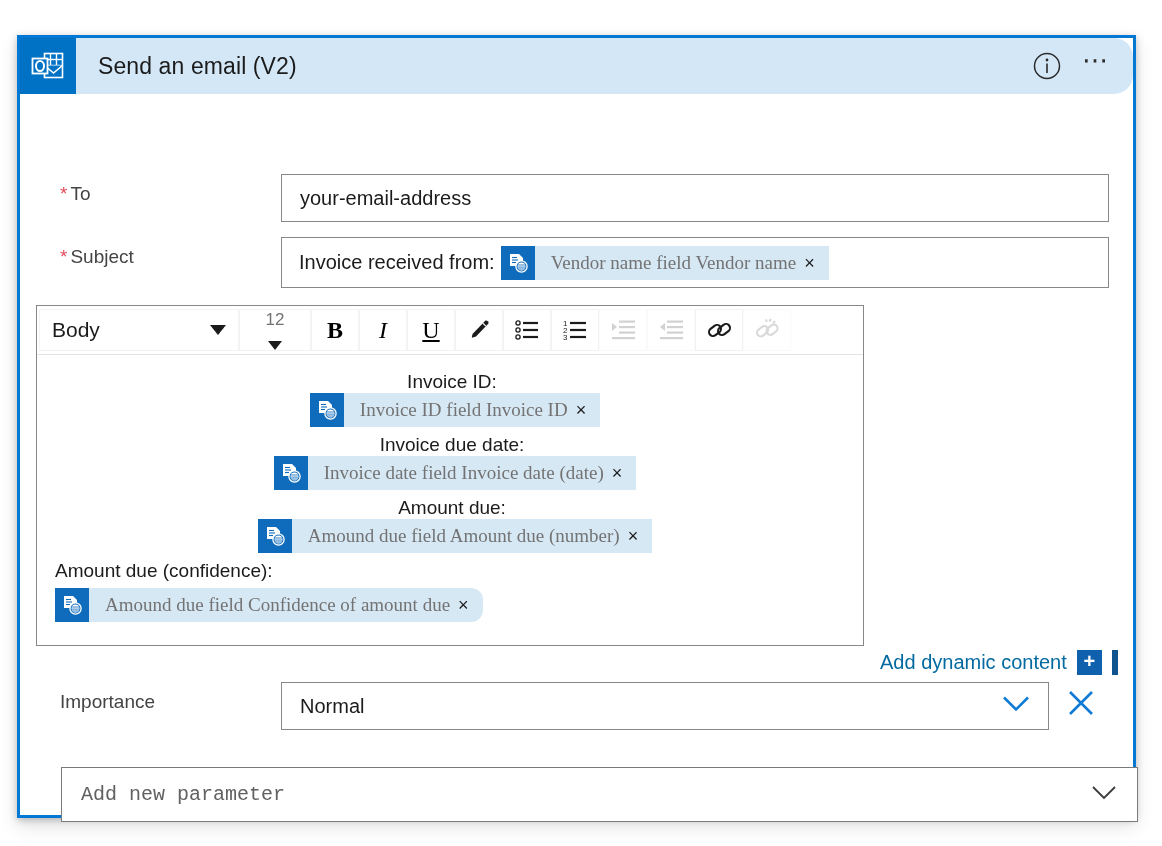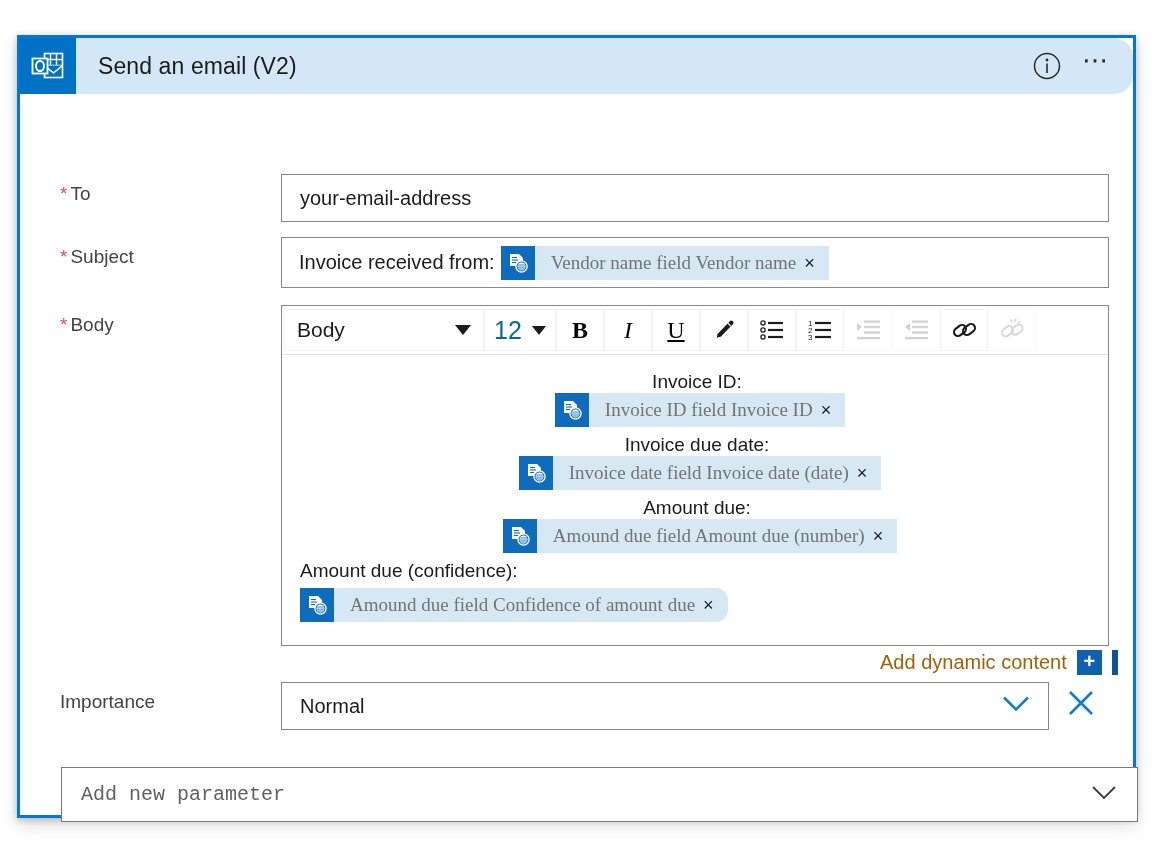--- a/index.html
+++ b/index.html
@@ -199,22 +199,23 @@
     width: 200px;
     justify-content: space-between;
     padding: 0 12px 0 12px;
     font-size: 21px;
     color: #1b1b1b;
   }
   .tb-size {
     width: 72px;
     justify-content: space-between;
     padding: 0 9px 0 9px;
-    font-size: 25px;
-    color: #0369a1;
+    font-size: 17px;
+    color: #737373;
+    flex-direction: column;
   }
   .caret {
     width: 0; height: 0;
     border-left: 8px solid transparent;
     border-right: 8px solid transparent;
     border-top: 10px solid #1b1b1b;
   }
   .caret-sm {
     border-left: 7px solid transparent;
     border-right: 7px solid transparent;
@@ -252,21 +253,21 @@
     position: absolute;
     left: 860px;
     top: 556px;
     display: flex;
     align-items: center;
     gap: 10px;
     cursor: pointer;
   }
   #add-dynamic-label {
     font-size: 20px;
-    color: #a16207;
+    color: #0369a1;
   }
   #plus-box {
     width: 25px;
     height: 25px;
     background: #0f60ad;
     color: #ffffff;
     font-size: 20px;
     line-height: 23px;
     text-align: center;
     font-weight: 600;
@@ -395,23 +396,20 @@
               <line x1="11.1" y1="17" x2="17.9" y2="17" stroke="#0f6cbd" stroke-width="0.85"></line>
             </svg>
           </span>
           <span class="token-label">Vendor name field Vendor name</span>
           <span class="token-x">×</span>
         </span>
       </div>
     </div>
 
     <div class="field-row" id="row-body">
-      <div class="field-label">
-        <span class="req-star">*</span><span>Body</span>
-      </div>
 
       <div id="body-editor">
 
         <div id="rt-toolbar">
           <div class="tb-item tb-font">
             <span>Body</span>
             <span class="caret"></span>
           </div>
           <div class="tb-item tb-size">
             <span>12</span>

